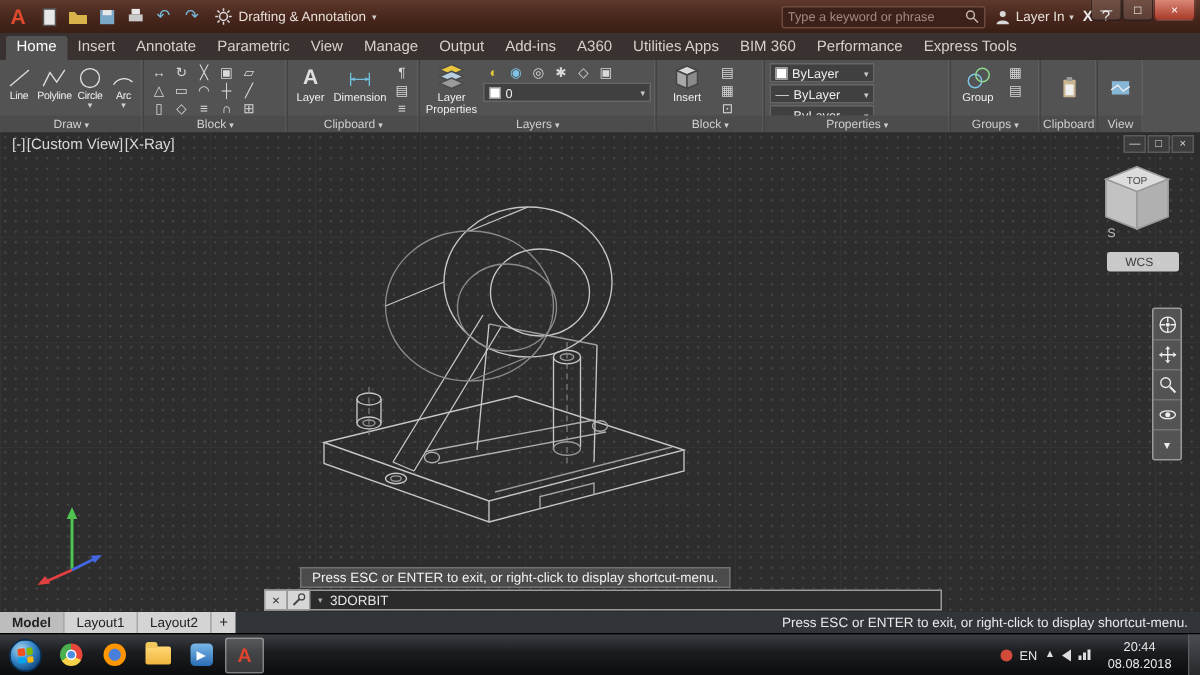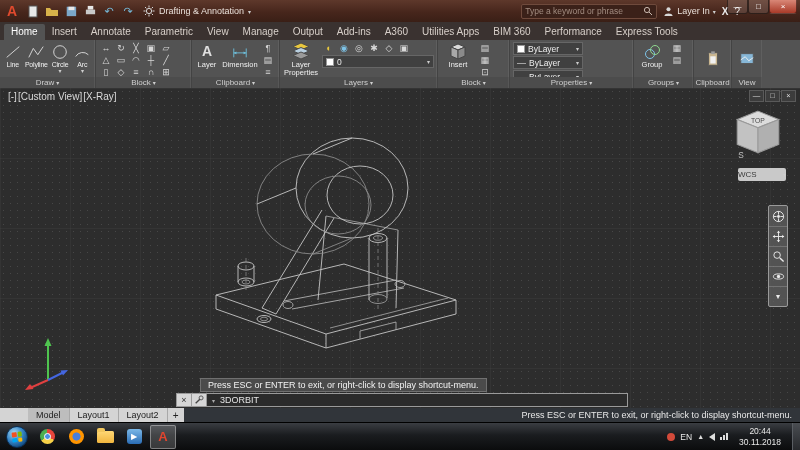--- a/index.html
+++ b/index.html
@@ -76,40 +76,40 @@
       linear-gradient(rgba(255,255,255,0.03) 1px,transparent 1px),
       linear-gradient(90deg,rgba(255,255,255,0.03) 1px,transparent 1px);
     background-size:7px 7px,70px 70px,70px 70px;}
   .vp-controls{position:absolute;top:3px;left:8px;font-size:10px;color:#d9d9d9;display:flex;gap:1px;}
   .vp-winbtns{position:absolute;top:2px;right:4px;display:flex;gap:1px;}
   .vp-wb{width:15px;height:12px;background:#3c3c3c;border:1px solid #5a5a5a;color:#ddd;
     font-size:7.5px;line-height:10px;text-align:center;}
   .wireframe{position:absolute;inset:0;}
   .viewcube{position:absolute;top:20px;right:16px;}
   .wcsbox{position:absolute;top:80px;right:14px;width:48px;height:13px;background:#c9c9c9;
-    border-radius:2px;color:#3a3a3a;font-size:8px;display:flex;align-items:center;justify-content:space-between;gap:2px;}
+    border-radius:2px;color:#3a3a3a;font-size:8px;display:flex;align-items:center;justify-content:center;gap:2px;}
   .navbar{position:absolute;top:117px;right:12px;width:20px;background:rgba(96,96,96,0.75);
     border:1px solid #9a9a9a;border-radius:2px;display:flex;flex-direction:column;align-items:center;}
   .nav-item{height:20px;width:100%;display:flex;align-items:center;justify-content:center;color:#ececec;font-size:8px;}
   .nav-item + .nav-item{border-top:1px solid rgba(255,255,255,0.18);}
   .ucs{position:absolute;left:22px;top:246px;}
   .vp-tooltip{position:absolute;left:200px;top:290px;height:14px;background:#4b4b4b;
     border:1px solid #707070;color:#f2f2f2;font-size:9px;display:flex;align-items:center;padding:0 7px;white-space:nowrap;}
   .cmddock{position:absolute;left:176px;top:305px;width:452px;height:14px;display:flex;}
   .cmd-btn{width:15px;background:#d6d6d6;color:#333;font-size:9px;display:flex;align-items:center;
     justify-content:center;border:1px solid #9a9a9a;border-right:none;}
   .cmd-field{flex:1;background:#2b2b2b;border:1px solid #9a9a9a;display:flex;align-items:center;
     gap:5px;padding:0 5px;color:#e5e5e5;font-size:9px;}
   .cmd-field .arrow{font-size:6px;color:#aaa;}
 
   
   .layoutbar{position:absolute;top:408px;left:0;right:0;height:14px;display:flex;background:#31353a;}
   .lt-tabs{display:flex;background:#d4d4d4;align-items:stretch;}
   .lt-tab{font-size:9px;color:#222;padding:0 8px;display:flex;align-items:center;border-right:1px solid #a8a8a8;}
-  .lt-tab.active{background:#bdbdbd;font-weight:normal;margin-left:28px;}
+  .lt-tab.active{background:#bdbdbd;font-weight:bold;}
   .lt-add{width:16px;display:flex;align-items:center;justify-content:center;font-size:10px;color:#222;background:#d4d4d4;}
   .lt-status{margin-left:auto;color:#e8e8e8;font-size:9px;display:flex;align-items:center;padding-right:8px;white-space:nowrap;}
 
   
   .taskbar{position:absolute;top:422px;left:0;right:0;height:28px;
     background:linear-gradient(180deg,#3a3d42,#1a1c1f 45%,#0b0c0d);
     border-top:1px solid #000;display:flex;align-items:center;}
   .orb{width:22px;height:22px;border-radius:50%;margin:0 6px;
     background:radial-gradient(circle at 35% 30%,#a8d8f0,#3585c8 45%,#0b3e70 85%);
     border:1px solid #0a2d52;display:flex;align-items:center;justify-content:center;}
@@ -634,19 +634,19 @@
       <span class="tray-text">EN</span>
       <span class="tray-arrow">▲</span>
       <span class="spk"></span>
       <span class="net">
           <span></span>
           <span></span>
           <span></span>
         </span>
       <div class="clock">
         <div>20:44</div>
-        <div>30.11.2018</div>
+        <div>08.08.2018</div>
       </div>
       <span class="show-desktop"></span>
     </div>
   </div>
 
 </div>
 
 </body></html>

